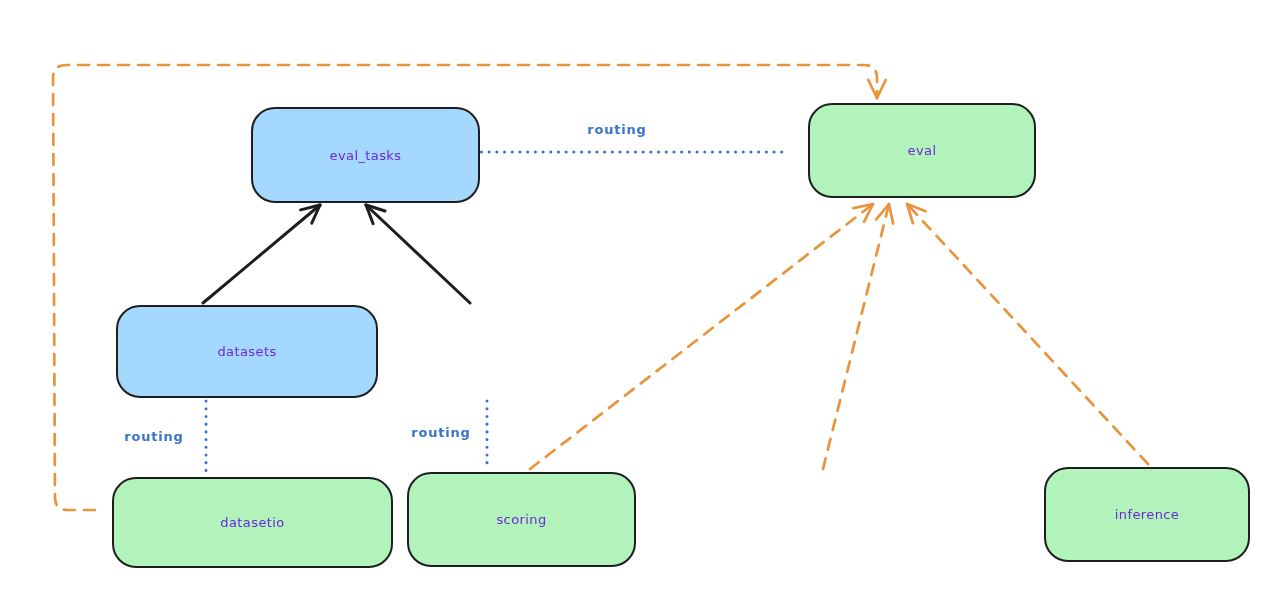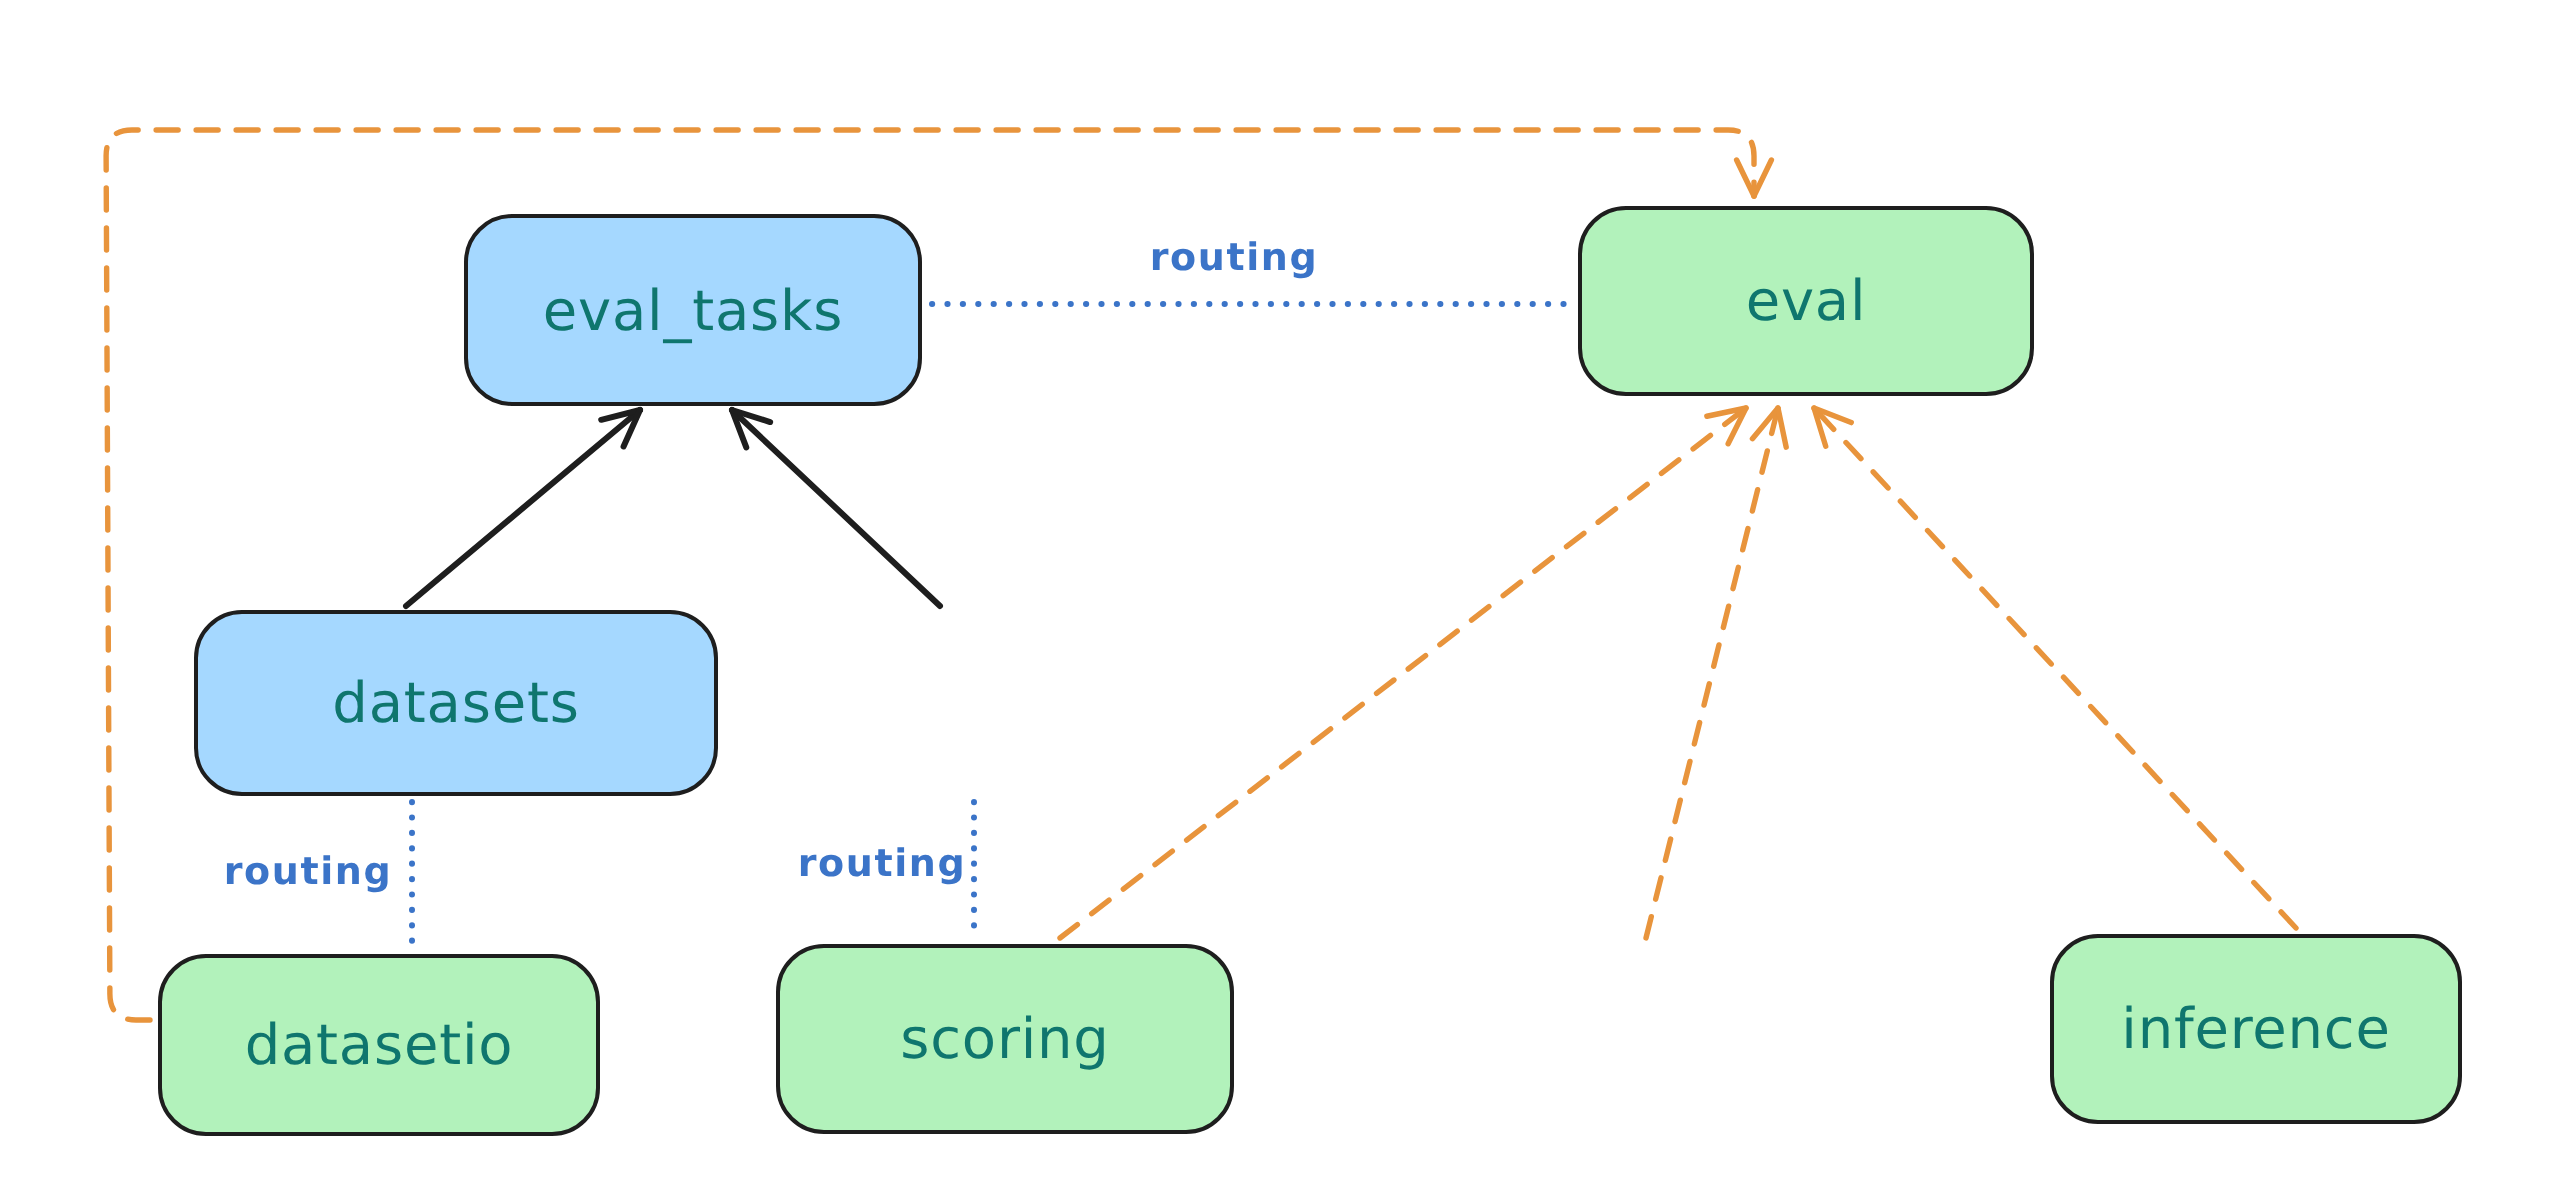--- a/index.html
+++ b/index.html
@@ -22,33 +22,34 @@
     pointer-events: none;
   }
   .node {
     position: absolute;
     box-sizing: border-box;
     border: 2.6px solid #1e1e1e;
     border-radius: 24px;
     display: flex;
     align-items: center;
     justify-content: center;
-    font-size: 28px;
+    font-size: 13px;
     letter-spacing: 0.4px;
-    color: #0f766e;
+    color: #6d28d9;
     z-index: 2;
+    margin-left: 19px;
   }
   .node-blue  { background: #a5d8ff; }
   .node-green { background: #b2f2bb; }
   .edge-label {
     position: absolute;
     transform: translate(-50%, -50%);
     color: #3b74c8;
     font-weight: 600;
-    font-size: 19px;
+    font-size: 13px;
     letter-spacing: 0.8px;
     z-index: 3;
     white-space: nowrap;
   }
 </style>
 </head>
 <body>
 
 <div class="canvas">
 
@@ -76,21 +77,21 @@
       <path d="M877 98 L868.3006893177754 79.99105795294646" fill="none" stroke="#e8943c" stroke-width="2.7" stroke-linecap="round"></path>
     </svg>
 
   <div class="node node-blue" style="left:232px;  top:107px; width:229px; height:96px;">eval_tasks</div>
 
   <div class="node node-green" style="left:789px;  top:103px; width:228px; height:95px;">eval</div>
 
   <div class="node node-blue" style="left:97px;   top:305px; width:262px; height:93px;">datasets</div>
 
 
-  <div class="node node-green" style="left:79px;   top:477px; width:221px; height:91px;">datasetio</div>
+  <div class="node node-green" style="left:93px;   top:477px; width:281px; height:91px;">datasetio</div>
 
   <div class="node node-green" style="left:388px;  top:472px; width:229px; height:95px;">scoring</div>
 
 
   <div class="node node-green" style="left:1025px; top:467px; width:206px; height:95px;">inference</div>
 
   <div class="edge-label" style="left:617px; top:129px;">routing</div>
 
   <div class="edge-label" style="left:154px; top:436px;">routing</div>
 

